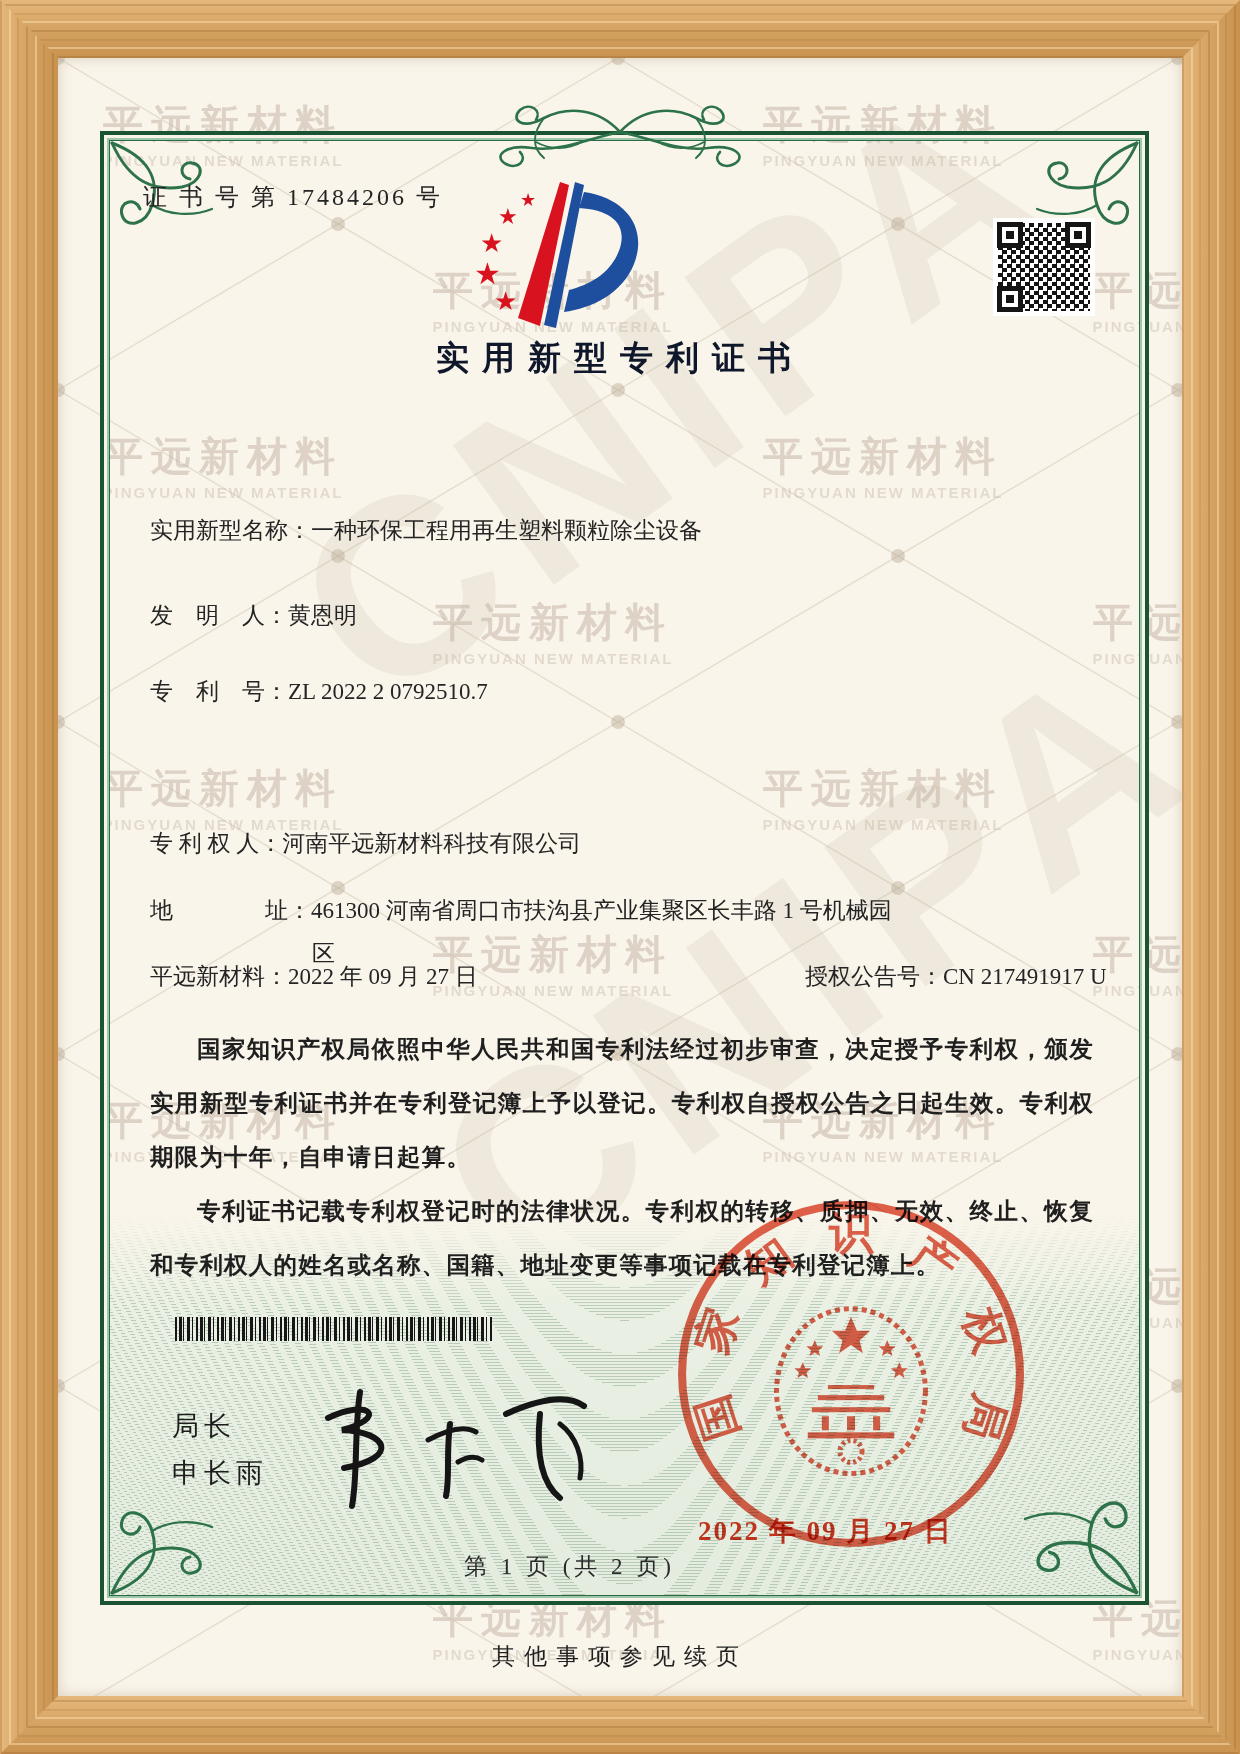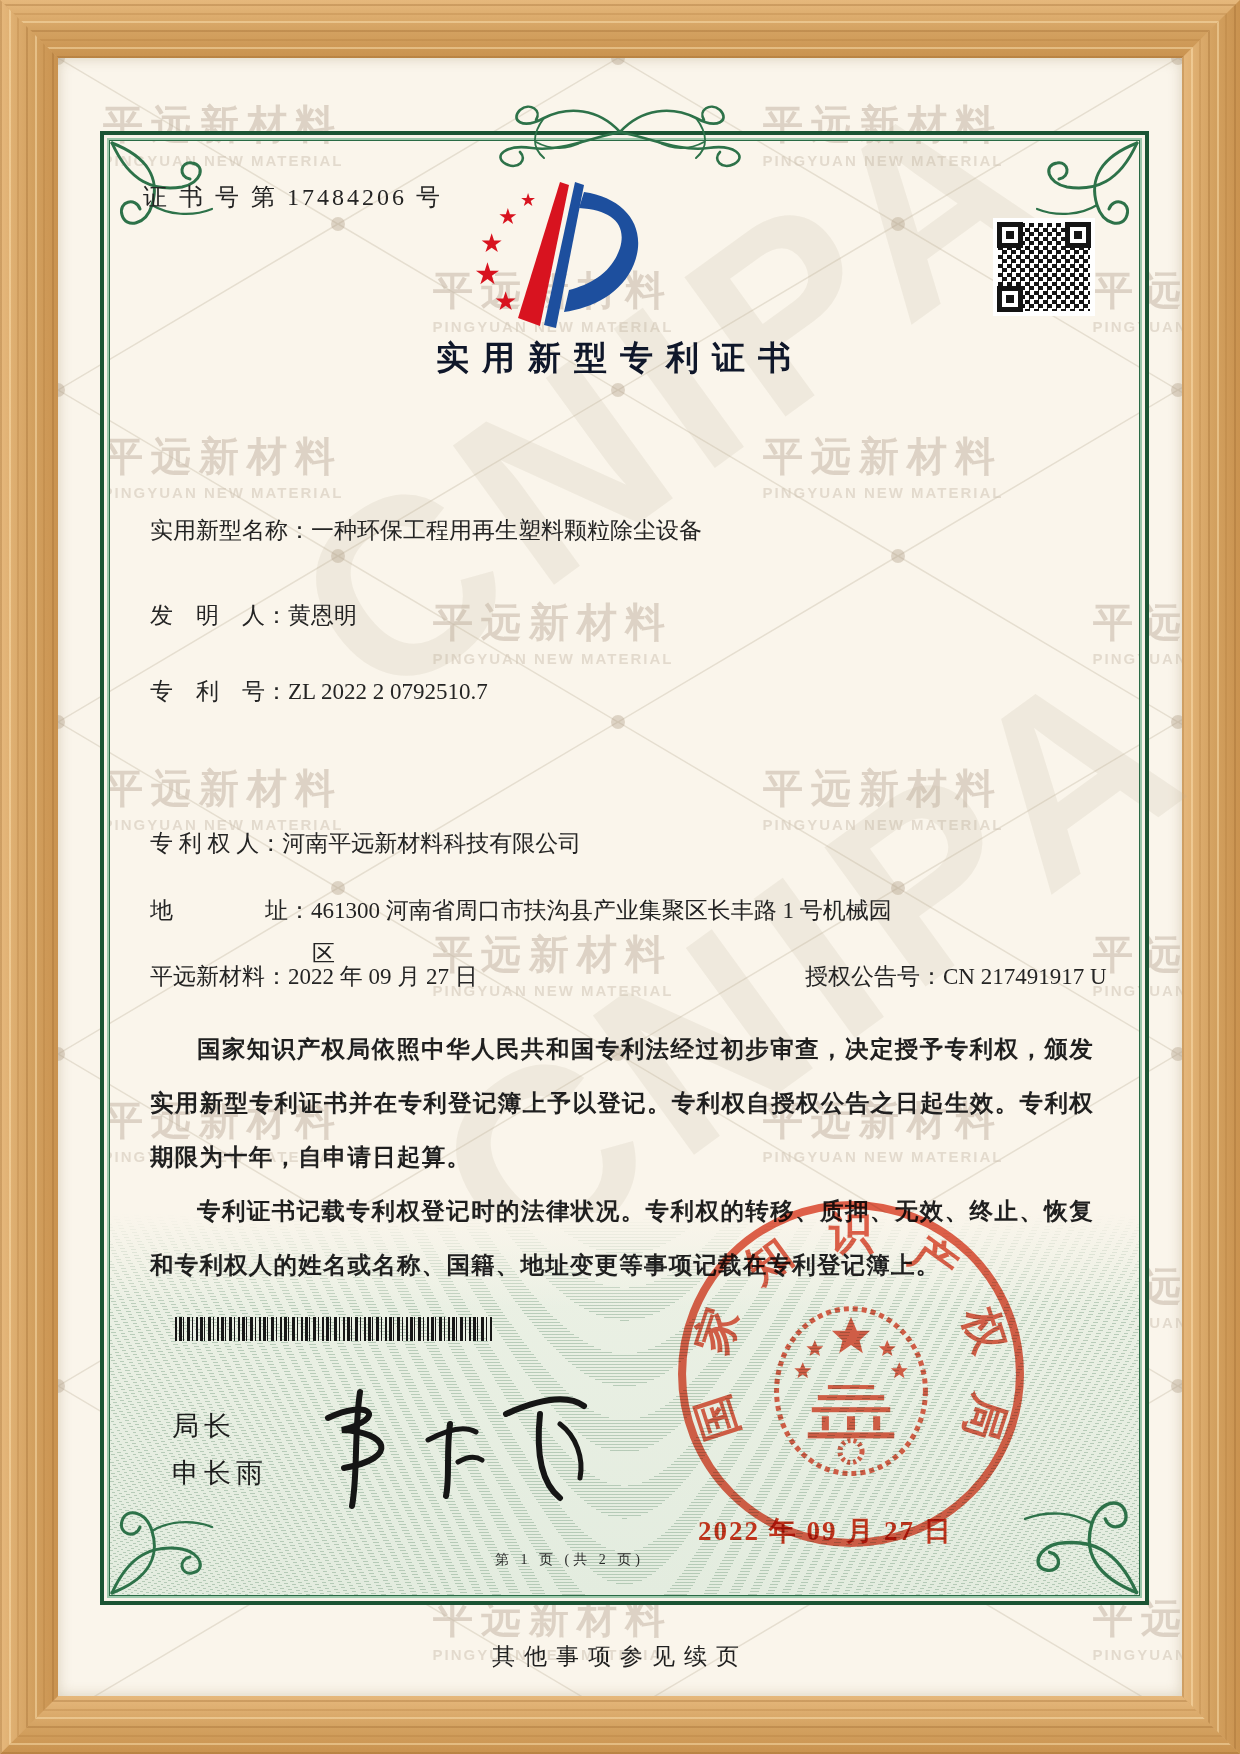--- a/index.html
+++ b/index.html
@@ -74,21 +74,21 @@
 
   .officer{position:absolute;left:172px;font-family:"Liberation Sans","DejaVu Sans",sans-serif;
      font-size:27px;letter-spacing:5px;color:#1d1d1d;}
   .officer.t1{top:1408px;} .officer.t2{top:1455px;}
   .signature{position:absolute;left:308px;top:1366px;width:300px;height:160px;}
 
   .seal{position:absolute;left:675px;top:1198px;width:352px;height:352px;opacity:.9;mix-blend-mode:multiply;}
   .seal-date{position:absolute;left:698px;top:1513px;font-size:27px;font-weight:bold;letter-spacing:2px;
      color:#d5381f;mix-blend-mode:multiply;white-space:nowrap;}
 
-  .page-no{position:absolute;left:100px;width:939px;top:1551px;text-align:center;font-size:14px;
+  .page-no{position:absolute;left:100px;width:939px;top:1551px;text-align:center;font-size:23px;
      letter-spacing:4px;color:#2a2a2a;}
   .bottom-note{position:absolute;left:0;right:0;top:1641px;text-align:center;font-size:23px;
      letter-spacing:9px;color:#1f1f1f;}
 </style>
 </head>
 <body>
 
 <div class="canvas">
 
   <div class="wood h wood-top"></div>

